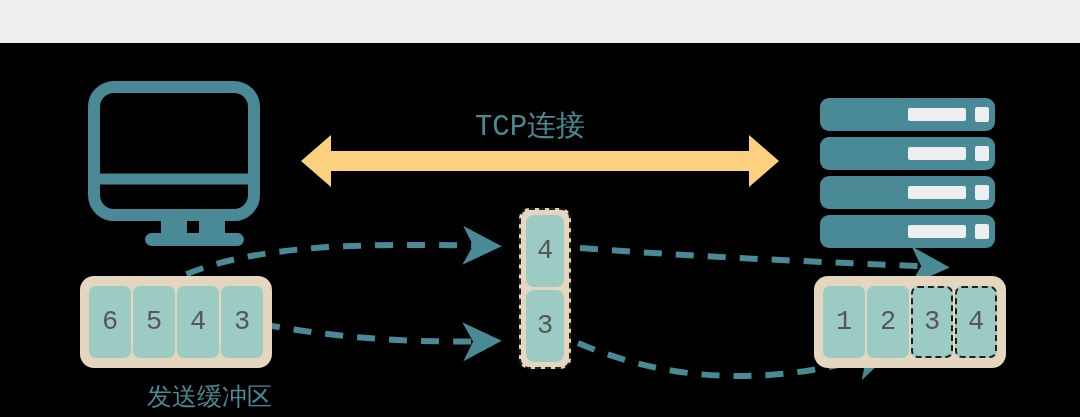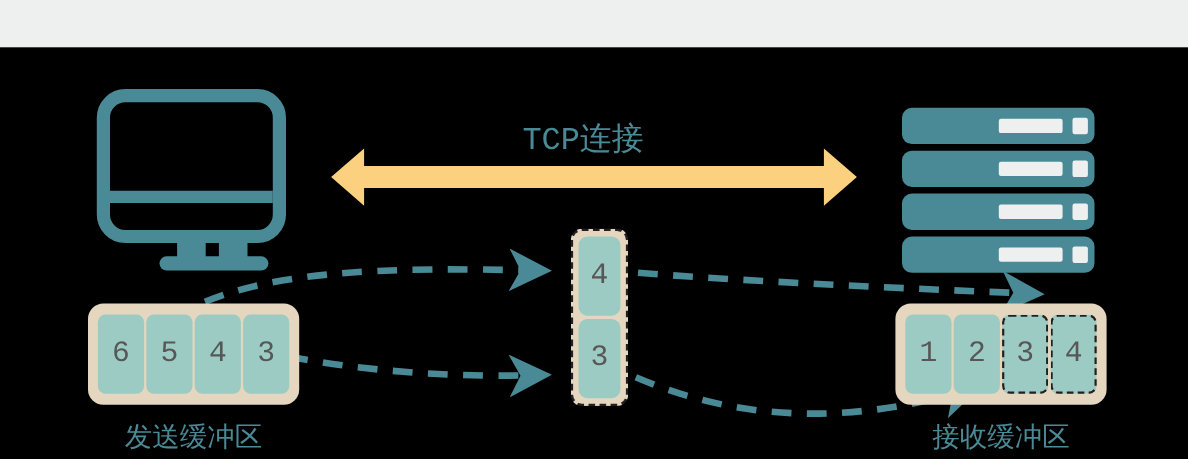--- a/index.html
+++ b/index.html
@@ -99,21 +99,21 @@
     font-size: 27px;
   }
 
   
   .caption {
     position: absolute;
     color: #4a8a96;
     font-size: 25px;
     line-height: 1;
     white-space: nowrap;
-    text-align: center;
+    text-align: right;
   }
   #label-send   { left: 80px;  top: 343px; width: 192px; }
   #label-window { left: 450px; top: 343px; width: 190px; }
   #label-recv   { left: 814px; top: 343px; width: 192px; }
 
   #tcp-label {
     position: absolute;
     left: 400px;
     top: 70px;
     width: 260px;
@@ -191,15 +191,14 @@
     <div class="cell">4</div>
     <div class="cell">3</div>
   </div>
 
   <div id="recv-buffer" class="buffer horizontal">
     <div class="cell">1</div>
     <div class="cell">2</div>
     <div class="cell dashed">3</div>
     <div class="cell dashed">4</div>
   </div>
-  <div id="label-recv" class="caption">接收缓冲区</div>
 
 </div>
 
 </body></html>

